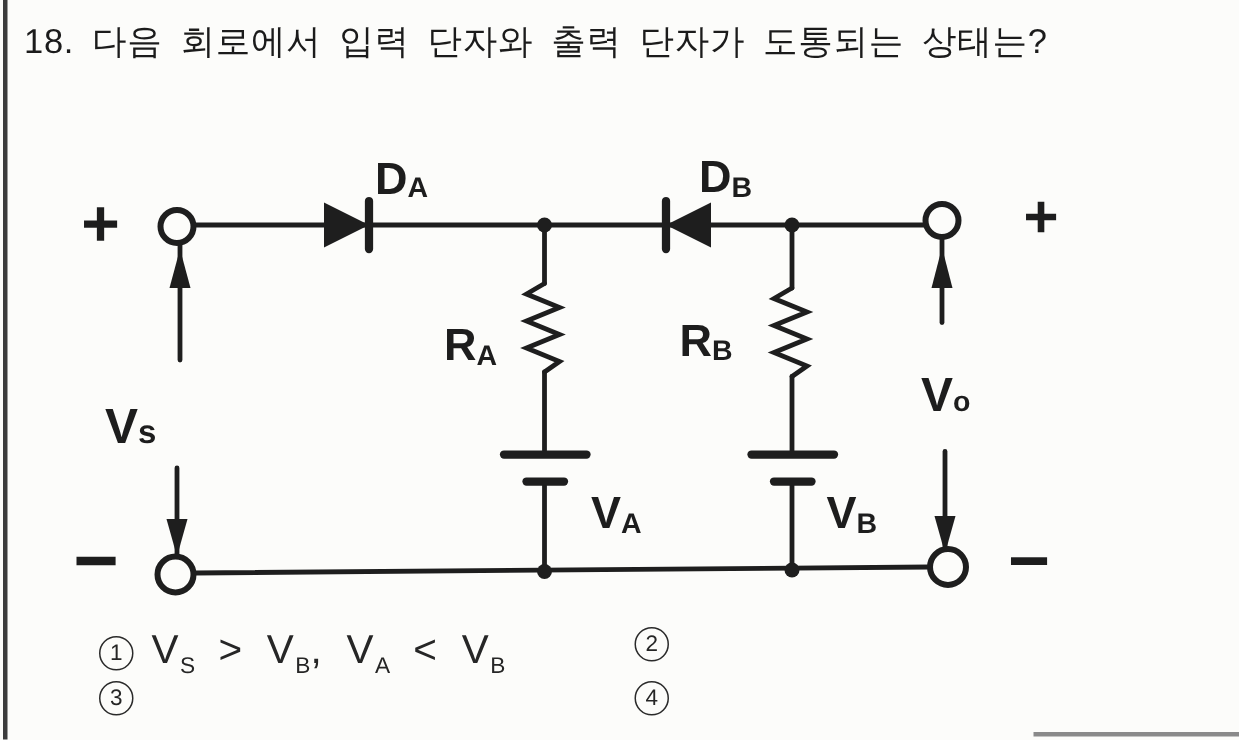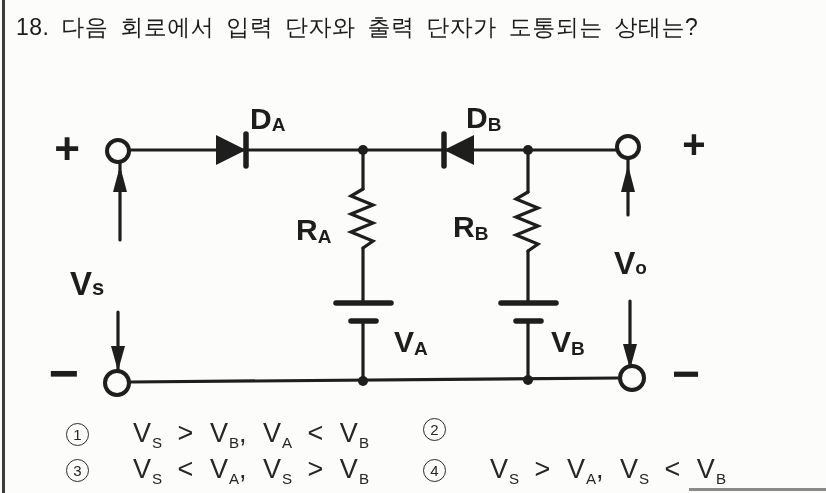--- a/index.html
+++ b/index.html
@@ -34,21 +34,20 @@
   #opt3{left:423px;top:454px}
   .onum{
     width:23px;height:23px;box-sizing:border-box;
     border:1.7px solid #2a2a2a;border-radius:50%;
     display:flex;align-items:center;justify-content:center;
     font-size:15px;margin-right:12px;flex:0 0 auto;
   }
   .otext{
     font-size:27px;letter-spacing:1px;word-spacing:7px;white-space:pre;
     font-weight:400;
-    margin-left:32px;
   }
   .otext sub{font-size:0.56em;letter-spacing:0;}
 </style>
 </head>
 <body>
 
 <div class="left-border"></div>
 
 <div class="question-title">18. 다음 회로에서 입력 단자와 출력 단자가 도통되는 상태는?</div>
 
@@ -128,20 +127,18 @@
 
 <div class="option" id="opt0">
   <span class="onum">1</span>
   <span class="otext"><span>V</span><sub>S</sub><span> &gt; </span><span>V</span><sub>B</sub><span>, </span><span>V</span><sub>A</sub><span> &lt; </span><span>V</span><sub>B</sub></span>
 </div>
 <div class="option" id="opt1">
   <span class="onum">2</span>
 </div>
 <div class="option" id="opt2">
   <span class="onum">3</span>
-  <span class="otext"><span>V</span><sub>S</sub><span> &lt; </span><span>V</span><sub>A</sub><span>, </span><span>V</span><sub>S</sub><span> &gt; </span><span>V</span><sub>B</sub></span>
 </div>
 <div class="option" id="opt3">
   <span class="onum">4</span>
-  <span class="otext"><span>V</span><sub>S</sub><span> &gt; </span><span>V</span><sub>A</sub><span>, </span><span>V</span><sub>S</sub><span> &lt; </span><span>V</span><sub>B</sub></span>
 </div>
 
 <div class="bottom-rule"></div>
 
 </body></html>

